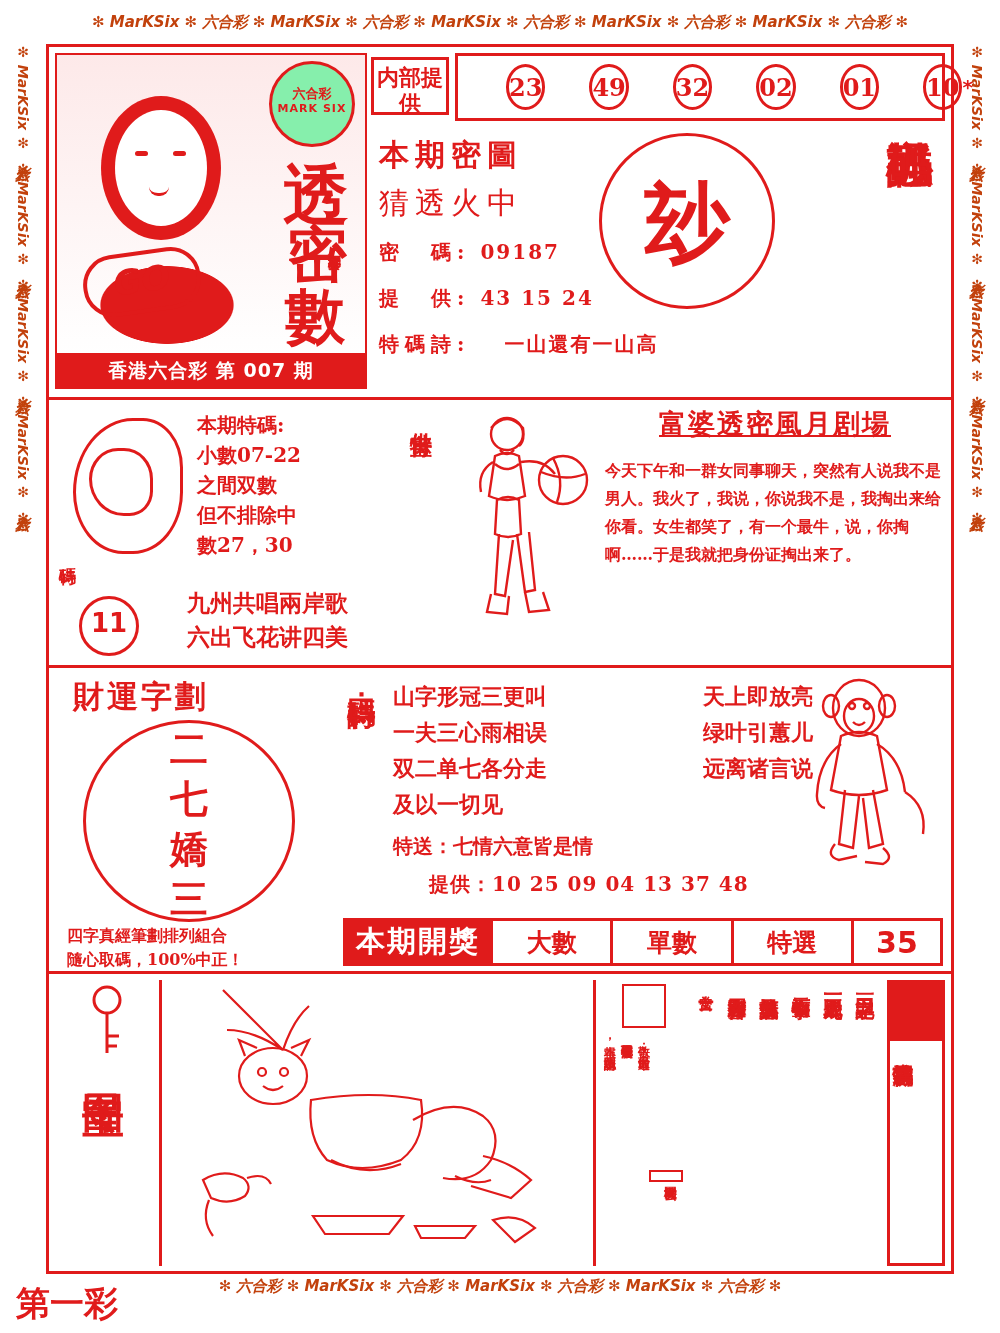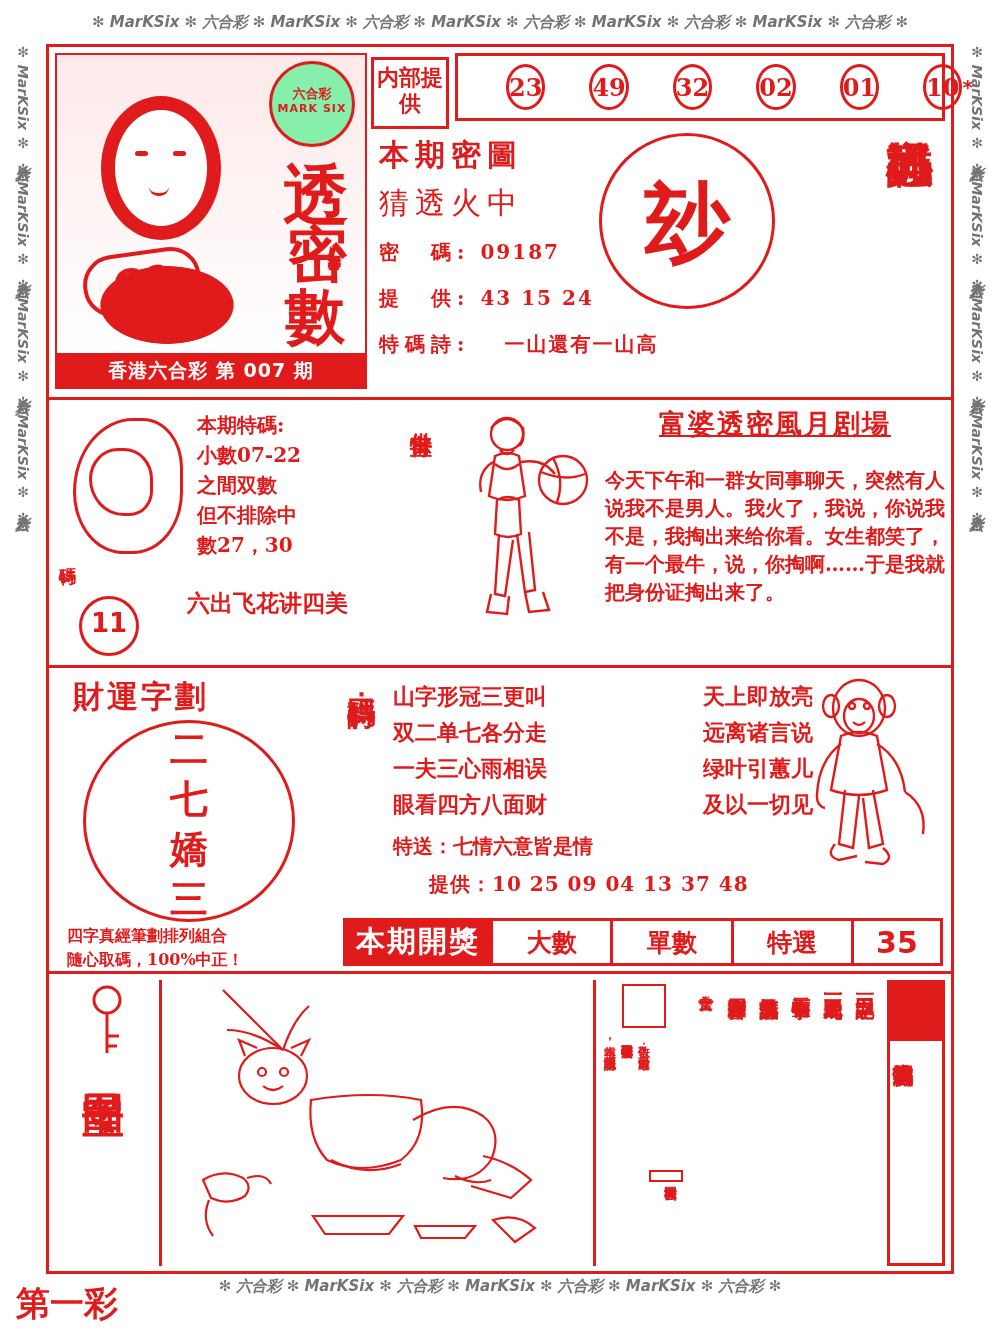--- a/index.html
+++ b/index.html
@@ -9,21 +9,21 @@
     font-family:"DejaVu Sans","Liberation Sans",sans-serif;
     color:#e01b1b;
     overflow:hidden;
     position:relative;
   }
   .page{position:absolute;inset:0;background:#fff;}
 
   
   .band{
     position:absolute;
-    color:#737373;
+    color:#c2410c;
     font-weight:bold;
     font-style:italic;
     font-size:15px;
     letter-spacing:0px;
     white-space:nowrap;
     overflow:hidden;
     border-radius:14px;
   }
   .band-top{top:0;left:0;width:1000px;height:44px;line-height:44px;text-align:center;}
   .band-bottom{bottom:30px;left:0;width:1000px;height:34px;line-height:34px;text-align:center;}
@@ -92,21 +92,21 @@
     text-align:center;line-height:34px;letter-spacing:1px;
   }
   .side-small{
     position:absolute;right:22px;top:190px;
     writing-mode:vertical-rl;font-size:13px;line-height:18px;font-weight:bold;
   }
 
   
   .topright{position:absolute;left:322px;top:6px;width:574px;height:336px;}
   .neibu{
-    position:absolute;left:0;top:4px;width:78px;height:72px;
+    position:absolute;left:0;top:4px;width:78px;height:58px;
     border:3px solid #e01b1b;box-sizing:border-box;
     font-size:22px;font-weight:bold;text-align:center;line-height:26px;padding-top:4px;
     font-family:"DejaVu Serif","Liberation Serif",serif;
   }
   .numbox{
     position:absolute;left:84px;top:0;width:490px;height:68px;
     border:3px solid #e01b1b;box-sizing:border-box;
     display:flex;align-items:center;justify-content:space-around;padding:0 4px;
   }
   .ball{
@@ -171,21 +171,21 @@
     position:absolute;left:396px;top:8px;width:150px;height:250px;
   }
   .girl svg{display:block;}
   .theater{position:absolute;left:556px;top:6px;width:340px;height:254px;}
   .theater-title{
     font-size:27px;font-weight:bold;letter-spacing:2px;text-align:center;
     font-family:"DejaVu Serif","Liberation Serif",serif;
     text-decoration:underline;
   }
   .theater-body{
-    margin-top:24px;font-size:20px;line-height:28px;font-weight:bold;
+    margin-top:15px;font-size:16px;line-height:28px;font-weight:bold;
     font-family:"DejaVu Serif","Liberation Serif",serif;
   }
 
   
   .sec3{position:absolute;left:0;top:618px;width:902px;height:306px;border-top:3px solid #e01b1b;}
   .cy-title{
     position:absolute;left:24px;top:8px;font-size:31px;font-weight:bold;letter-spacing:3px;
     font-family:"DejaVu Serif","Liberation Serif",serif;
   }
   .oval{
@@ -392,20 +392,21 @@
 
       <div class="col-text" style="left:148px;top:10px;width:210px;">
         <div>本期特碼:</div>
         <div>小數07-22</div>
         <div>之間双數</div>
         <div>但不排除中</div>
         <div>數27，30</div>
       </div>
 
       <div class="col-text" style="left:138px;top:186px;width:250px;font-size:23px;line-height:34px;">
+        <div>九州共唱兩岸歌</div>
         <div>六出飞花讲四美</div>
       </div>
 
       <div class="vcol" style="position:absolute;left:356px;top:16px;height:220px;">宝宵特供</div>
 
       <div class="girl">
         <svg width="150" height="250" viewBox="0 0 150 250">
           <g fill="none" stroke="#e01b1b" stroke-width="2.4">
             <circle cx="62" cy="26" r="16"></circle>
             <path d="M46 20 q16 -18 32 0 q2 14 -4 18"></path>
@@ -444,29 +445,28 @@
 隨心取碼，100%中正！</div>
 
       <div class="poem-label">特碼詩曰：</div>
 
       <div class="poem">
         <div class="row">
           <span>山字形冠三更叫</span>
           <span>天上即放亮</span>
         </div>
         <div class="row">
+          <span>一夫三心雨相误</span>
+          <span>绿叶引蕙儿</span>
+        </div>
+        <div class="row">
           <span>双二单七各分走</span>
           <span>远离诸言说</span>
         </div>
         <div class="row">
-          <span>一夫三心雨相误</span>
-          <span>绿叶引蕙儿</span>
-        </div>
-        <div class="row">
-          <span>眼看四方八面财</span>
           <span>及以一切见</span>
         </div>
         <div class="send">
           <span>特送：</span><span>七情六意皆是情</span>
         </div>
         <div class="prov">
           <span style="margin-left:36px;">提供：</span><span>10  25  09  04  13  37  48</span>
         </div>
       </div>
 

